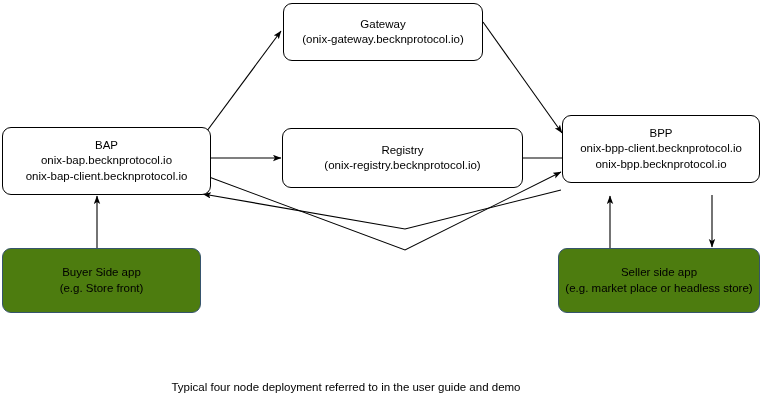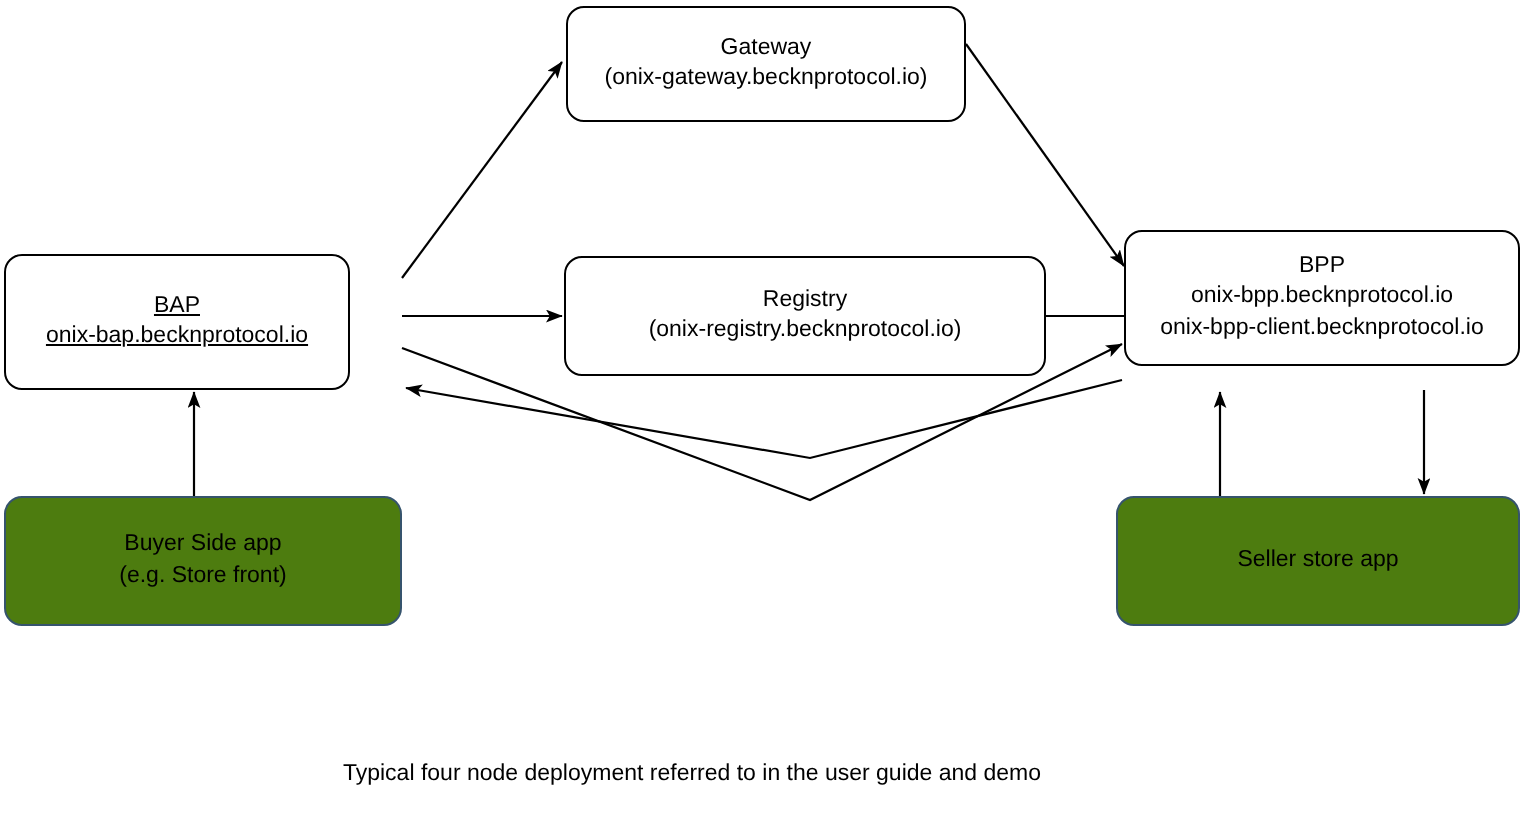--- a/index.html
+++ b/index.html
@@ -48,21 +48,21 @@
     border: 1.4px solid #36546d;
   }
   .node .ln {
     display: block;
     white-space: nowrap;
   }
   .node .ln.title {
     font-size: 11.5px;
   }
   #gateway-node  { left: 283px; top: 3px;   width: 200px; height: 58px; }
-  #bap-node      { left: 2px;   top: 127px; width: 173px; height: 68px; text-decoration: underline; }
+  #bap-node      { left: 2px;   top: 127px; width: 209px; height: 68px; }
   #registry-node { left: 282px; top: 128px; width: 241px; height: 60px; }
   #bpp-node      { left: 562px; top: 115px; width: 198px; height: 68px; }
   #buyer-node    { left: 2px;   top: 248px; width: 199px; height: 65px; }
   #seller-node   { left: 558px; top: 248px; width: 202px; height: 65px; }
   #caption {
     position: absolute;
     left: 0;
     top: 381px;
     width: 692px;
     text-align: center;
@@ -102,37 +102,39 @@
   </svg>
 
   <div class="node plain" id="gateway-node">
     <span class="ln title">Gateway</span>
     <span class="ln">(onix-gateway.becknprotocol.io)</span>
   </div>
 
   <div class="node plain" id="bap-node">
     <span class="ln title">BAP</span>
     <span class="ln">onix-bap.becknprotocol.io</span>
+    <span class="ln">onix-bap-client.becknprotocol.io</span>
   </div>
 
   <div class="node plain" id="registry-node">
     <span class="ln title">Registry</span>
     <span class="ln">(onix-registry.becknprotocol.io)</span>
   </div>
 
   <div class="node plain" id="bpp-node">
     <span class="ln title">BPP</span>
+    <span class="ln">onix-bpp-client.becknprotocol.io</span>
     <span class="ln">onix-bpp.becknprotocol.io</span>
-    <span class="ln">onix-bpp-client.becknprotocol.io</span>
   </div>
 
   <div class="node accent" id="buyer-node">
     <span class="ln title">Buyer Side app</span>
     <span class="ln">(e.g. Store front)</span>
   </div>
 
   <div class="node accent" id="seller-node">
-    <span class="ln title">Seller store app</span>
+    <span class="ln title">Seller side app</span>
+    <span class="ln">(e.g. market place or headless store)</span>
   </div>
 
   <div id="caption">Typical four node deployment referred to in the user guide and demo</div>
 
 </div>
 
 </body></html>

